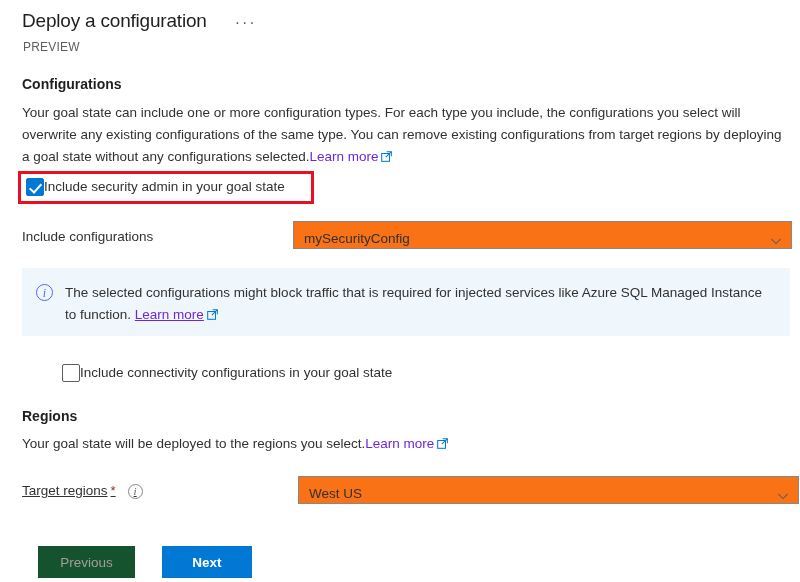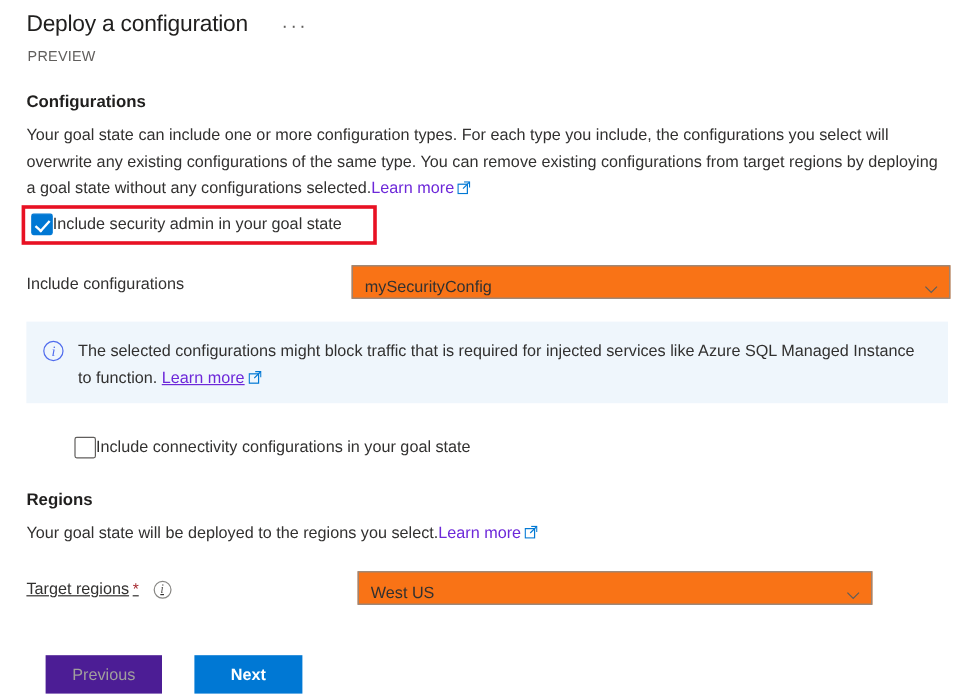--- a/index.html
+++ b/index.html
@@ -227,21 +227,21 @@
     min-width: 90px;
     font-family: "Liberation Sans", sans-serif;
     font-size: 13.5px;
     border: none;
     display: flex;
     align-items: center;
     justify-content: center;
     padding: 0 16px;
   }
   .btn-disabled {
-    background: #4c1d95;
+    background: #14532d;
     color: #a19f9d;
     cursor: default;
   }
   .btn-primary {
     background: #0078d4;
     color: #ffffff;
     font-weight: 600;
     cursor: pointer;
     margin-left: 11px;
   }
@@ -307,21 +307,21 @@
           <path d="M6.2 0.7H11.3V5.8" fill="none" stroke="#0078d4" stroke-width="1.1"></path>
           <path d="M5.3 6.7L11.1 0.9" stroke="#0078d4" stroke-width="1.1"></path>
         </svg></a>
   </div>
 
   <div class="field-label" style="left:22px; top:481px;text-decoration:underline;">
     <span>Target regions</span>
     <span class="req-star">*</span>
     <span class="info-circle">i</span>
   </div>
-  <div class="dropdown" style="left:298px; top:476px; width:429px;">
+  <div class="dropdown" style="left:298px; top:476px; width:501px;">
     <span class="dd-value" title="Select target regions">West US</span>
     <svg class="chev" viewBox="0 0 16 16">
       <path d="M2.5 5.5L8 11L13.5 5.5" fill="none" stroke="#605e5c" stroke-width="1.2"></path>
     </svg>
   </div>
 
   <button class="btn btn-disabled" style="left:38px; top:546px; width:97px;">Previous</button>
   <button class="btn btn-primary" style="left:151px; top:546px; width:85px;">Next</button>
 
 </div>

